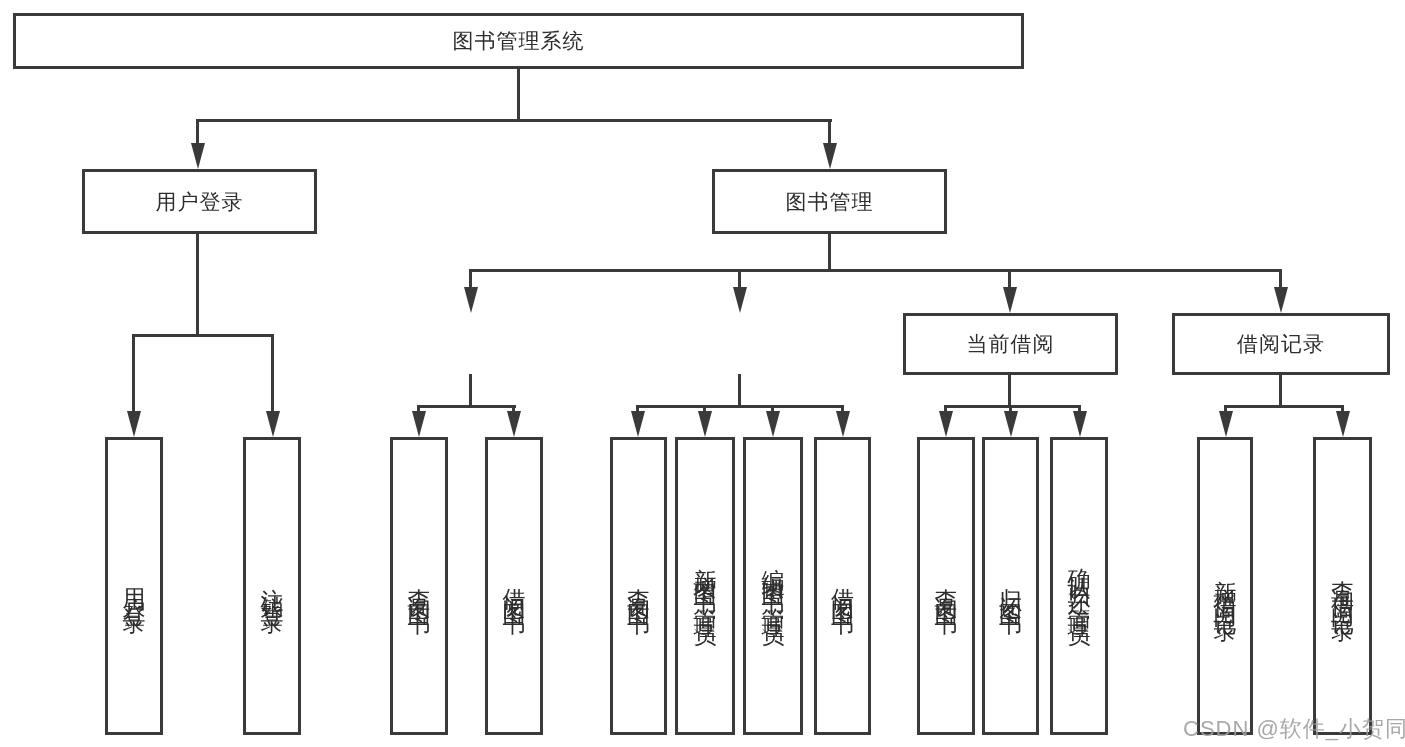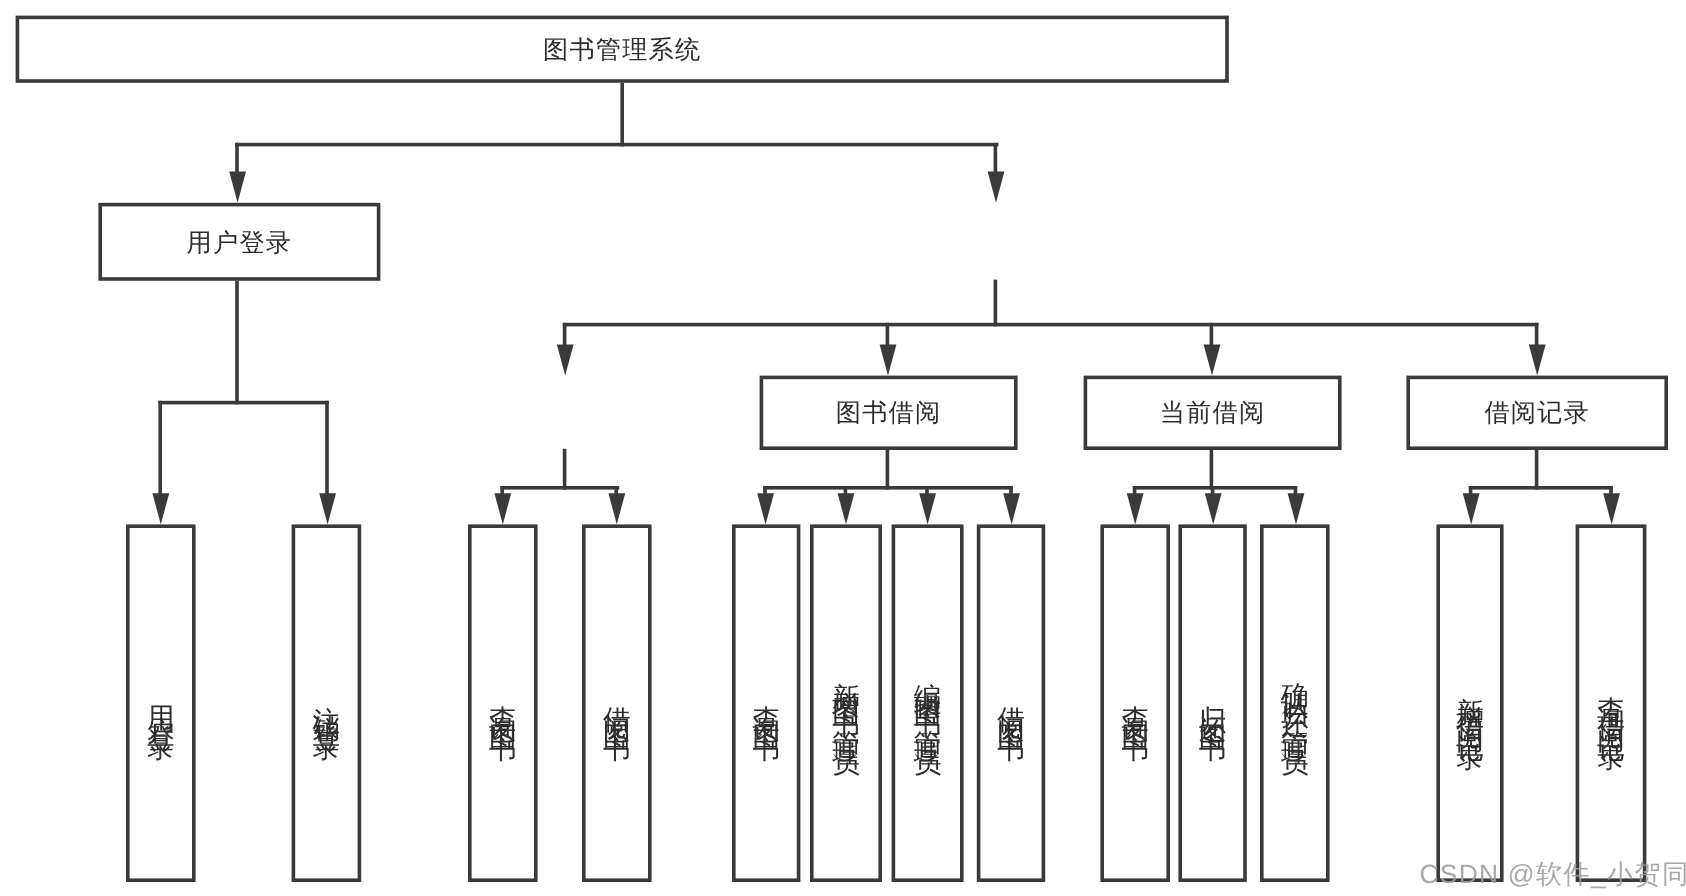--- a/index.html
+++ b/index.html
@@ -130,23 +130,23 @@
   <div class="hline" style="left:1224px;top:405px;width:120px;"></div>
   <div class="vline" style="left:1224px;top:405px;height:9px;"></div>
   <div class="arr" style="left:1219px;top:411px;"></div>
   <div class="vline" style="left:1341px;top:405px;height:9px;"></div>
   <div class="arr" style="left:1336px;top:411px;"></div>
 
   <div class="node" style="left:13px;top:13px;width:1011px;height:56px;">图书管理系统</div>
 
   <div class="node" style="left:82px;top:169px;width:235px;height:65px;">用户登录</div>
 
-
-
-  <div class="node" style="left:633px;top:313px;width:215px;height:62px;">图书借阅</div>
+  <div class="node" style="left:712px;top:169px;width:235px;height:65px;">图书管理</div>
+
+
 
   <div class="node" style="left:903px;top:313px;width:215px;height:62px;">当前借阅</div>
 
   <div class="node" style="left:1172px;top:313px;width:218px;height:62px;">借阅记录</div>
 
   <div class="vnode" style="left:105px;top:437px;width:58px;height:298px;">
     <span class="vtext">用户登录</span>
   </div>
 
   <div class="vnode" style="left:243px;top:437px;width:58px;height:298px;">

